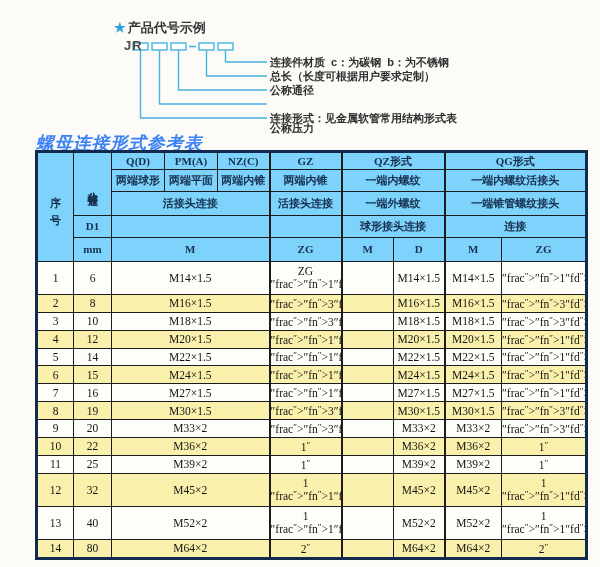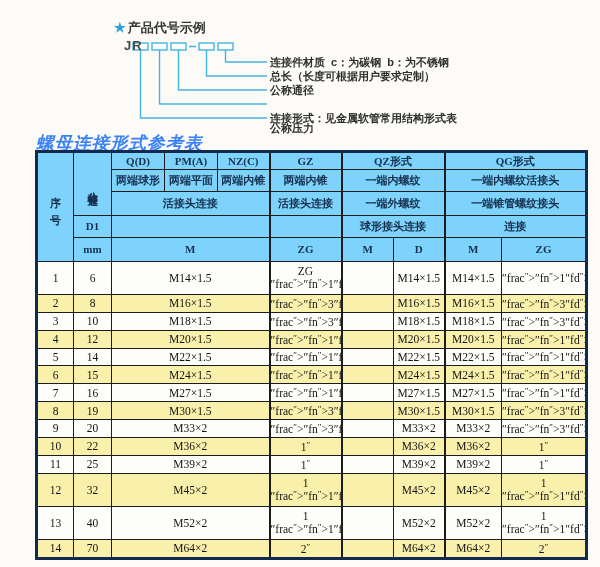--- a/index.html
+++ b/index.html
@@ -263,21 +263,21 @@
         <td>40</td>
         <td colspan="3">M52×2</td>
         <td class="gsep">1 <span class="&lt;span">″</span>frac<span class="inch">″</span>&gt;<span class="&lt;span">″</span>fn<span class="inch">″</span>&gt;1<span class="&lt;span">″</span>fd&gt;2</td>
         <td class="gsep"></td>
         <td>M52×2</td>
         <td class="gsep">M52×2</td>
         <td>1 <span class="&lt;span">″</span>frac<span class="inch">″</span>&gt;<span class="&lt;span">″</span>fn<span class="inch">″</span>&gt;1<span class="&lt;span">″</span>fd<span class="inch">″</span>&gt;2</td>
       </tr>
       <tr class="yellow">
         <td>14</td>
-        <td>70</td>
+        <td>80</td>
         <td colspan="3">M64×2</td>
         <td class="gsep">2<span class="inch">″</span></td>
         <td class="gsep"></td>
         <td>M64×2</td>
         <td class="gsep">M64×2</td>
         <td>2<span class="inch">″</span></td>
       </tr>
     </tbody>
 </table>
 

